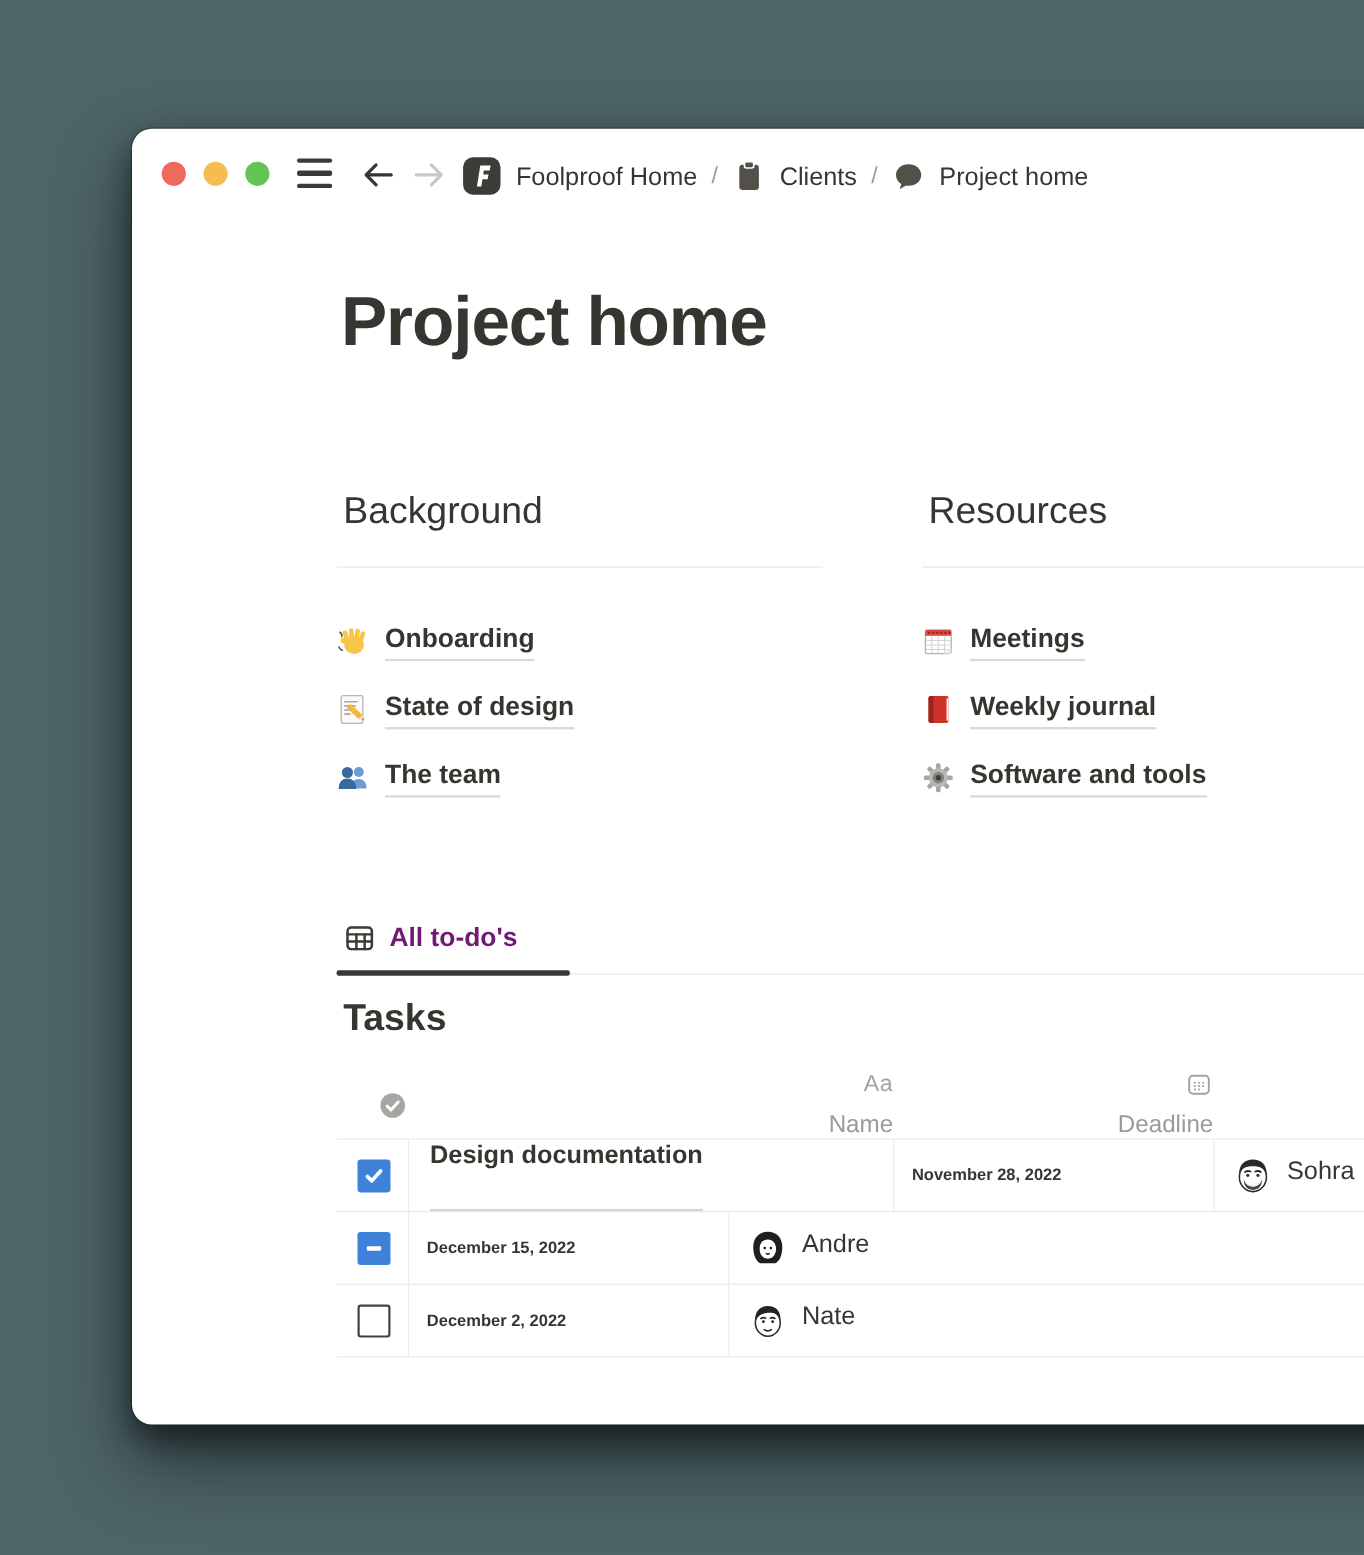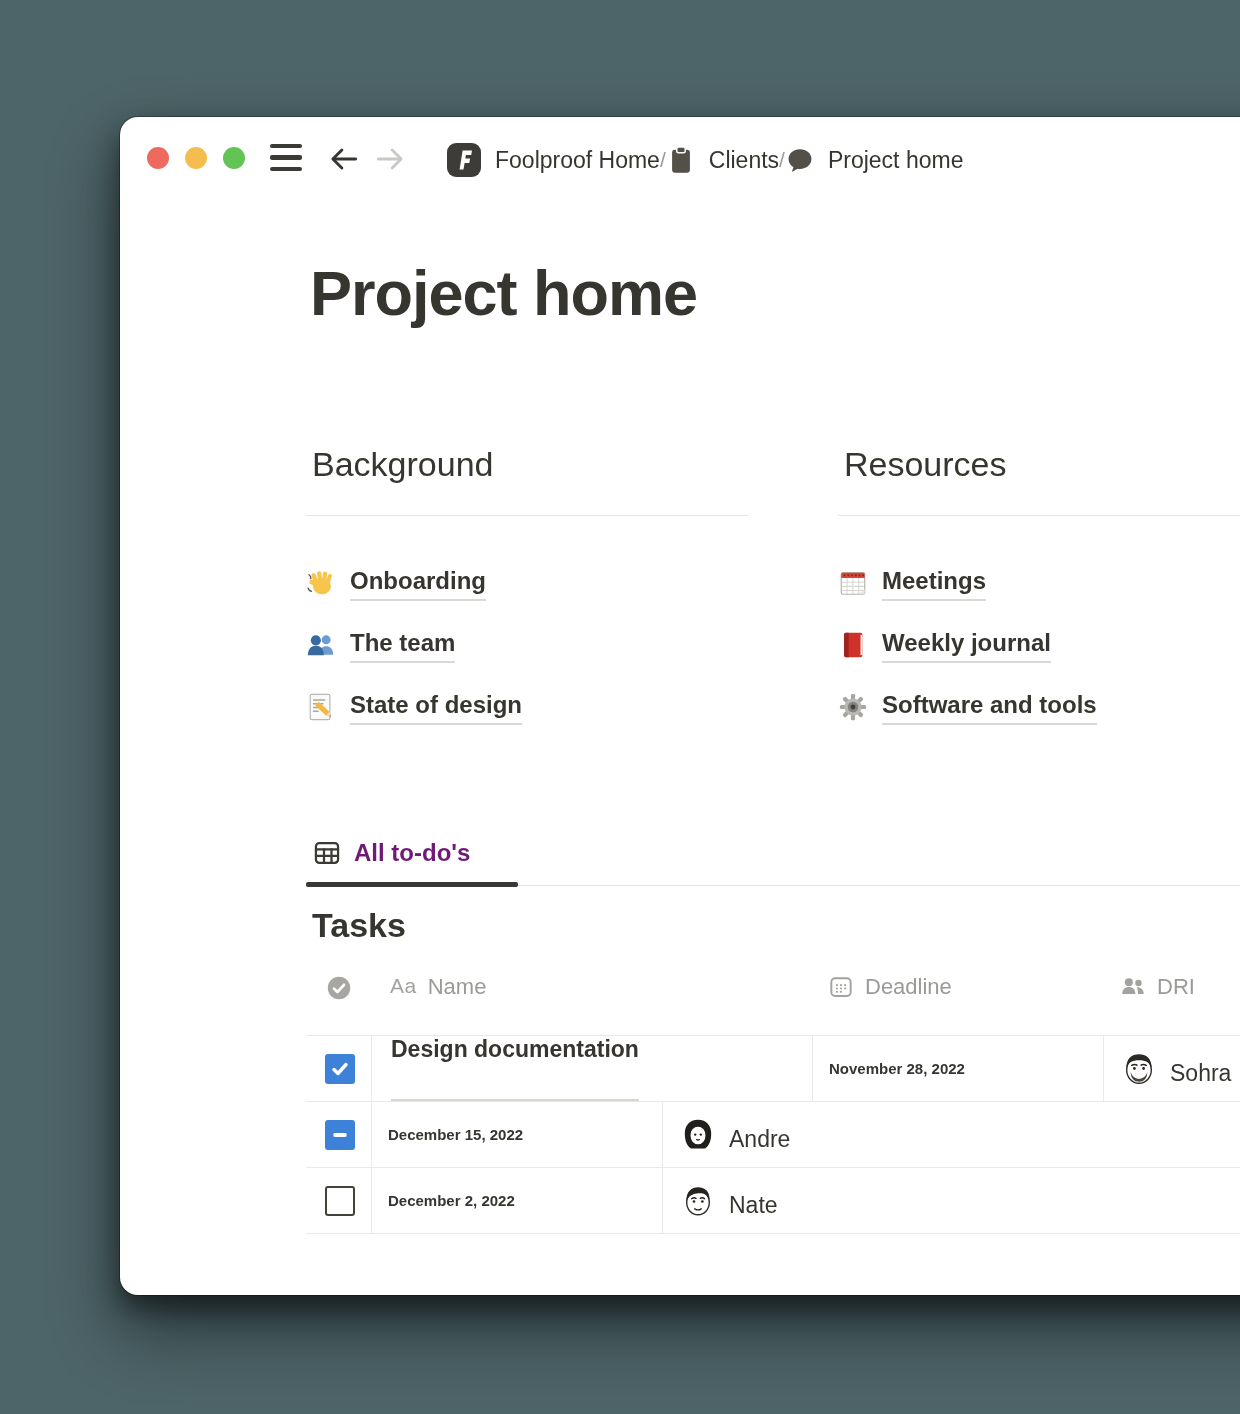--- a/index.html
+++ b/index.html
@@ -24,21 +24,21 @@
   .traffic{position:absolute;left:27px;top:9px;display:flex;gap:16px;}
   .traffic span{width:22px;height:22px;border-radius:50%;display:block;}
   .tl-red{background:#ee6a5f;}
   .tl-yellow{background:#f5bd4f;}
   .tl-green{background:#61c454;}
   .hamburger{position:absolute;left:150px;top:6px;width:32px;height:27px;display:flex;flex-direction:column;justify-content:space-between;cursor:pointer;}
   .hamburger i{display:block;height:4.4px;background:#3c3a36;border-radius:2px;}
   .navarrow{position:absolute;top:4px;width:34px;height:34px;}
   .nav-back{left:207px;}
   .nav-fwd{left:253px;}
-  .breadcrumb{position:absolute;left:326px;top:0;height:44px;display:flex;align-items:center;white-space:nowrap;}
+  .breadcrumb{position:absolute;left:300px;top:0;height:44px;display:flex;align-items:center;gap:13px;white-space:nowrap;}
   .crumb{display:flex;align-items:center;gap:13px;cursor:pointer;}
   .crumb-label{font-size:23px;font-weight:500;color:#37352f;}
   .crumb-sep{font-size:21px;color:#9b9a97;}
   .logo-box{width:36px;height:36px;}
   
   .h1{position:absolute;left:190px;top:140px;font-size:63px;font-weight:800;letter-spacing:-1px;color:#37352f;}
   .col{position:absolute;top:330px;}
   .col-left{left:186px;width:442px;}
   .col-right{left:718px;width:560px;}
   .col h2{margin:0 0 0 6px;font-size:34px;font-weight:400;line-height:1;color:#37352f;}
@@ -57,29 +57,29 @@
   .tasks-title{position:absolute;left:192px;top:791px;font-size:34px;font-weight:700;line-height:1;color:#37352f;}
   .table{position:absolute;left:186px;top:857px;width:1054px;}
   .trow{display:flex;align-items:stretch;border-bottom:1px solid #e9e8e4;}
   .thead{height:61px;color:#9b9a97;}
   .tdata{height:65px;}
   .c1{width:65px;flex:none;display:flex;align-items:center;}
   .c2{width:441px;flex:none;display:flex;padding-left:19px;box-sizing:border-box;}
   .c3{width:291px;flex:none;display:flex;align-items:center;padding-left:16px;box-sizing:border-box;}
   .c4{width:400px;flex:none;display:flex;align-items:center;padding-left:17px;box-sizing:border-box;}
   .tdata .c2,.tdata .c3,.tdata .c4{border-left:1px solid #ebeae6;}
-  .thead .hcell{display:flex;align-items:flex-start;gap:11px;font-size:22px;}
+  .thead .hcell{display:flex;align-items:flex-end;gap:11px;font-size:22px;flex-direction:column;}
   .thead .c1{justify-content:center;}
   .aa{font-size:21px;color:#a3a29e;letter-spacing:.5px;}
   .checkbox{width:30px;height:30px;border-radius:3px;margin-left:19px;flex:none;display:flex;align-items:center;justify-content:center;cursor:pointer;box-sizing:border-box;}
   .cb-filled{background:#3d82d8;}
   .cb-empty{background:#fff;border:2.6px solid #45423c;}
   .task-name{font-size:23px;font-weight:600;color:#37352f;border-bottom:2px solid #d7d6d1;padding-bottom:2px;cursor:pointer;white-space:nowrap;}
   .deadline{font-size:15px;color:#37352f;white-space:nowrap;font-weight:bold;}
-  .dri{display:flex;align-items:flex-end;gap:13px;white-space:nowrap;}
+  .dri{display:flex;align-items:flex-start;gap:13px;white-space:nowrap;}
   .dri .name{font-size:23px;color:#37352f;}
   .avatar{width:36px;height:36px;flex:none;}
 </style>
 </head>
 <body>
 
 <div class="window">
 
   <div class="titlebar">
     <div class="traffic">
@@ -145,47 +145,47 @@
           </g>
           <g stroke="#55524c" stroke-width="1.5" fill="none" stroke-linecap="round">
             <path d="M3.2 7.2 Q5.4 8.6 5.1 11.2"></path>
             <path d="M2.2 21.5 Q3.2 24 5.6 24.8"></path>
           </g>
         </svg>
         <span class="label">Onboarding</span>
       </div>
       <div class="linkrow">
         <svg class="emoji" viewBox="0 0 32 32">
+          <rect x="4.5" y="2.5" width="21" height="27" rx="1.8" fill="#fafaf8" stroke="#b9b7b2" stroke-width="1.3"></rect>
+          <g stroke="#a9a7a2" stroke-width="1.5" stroke-linecap="round" fill="none">
+            <path d="M8 8.5 h12"></path>
+              <path d="M8 12.5 h10"></path>
+              <path d="M8 16.5 h7"></path>
+              <path d="M8 20.5 h5"></path>
+          </g>
+          <g transform="rotate(43 19 19)">
+            <rect x="9" y="16.5" width="16" height="5.4" rx="1" fill="#f4b73f"></rect>
+            <polygon points="25,16.5 29.4,19.2 25,21.9" fill="#f3d9b6"></polygon>
+            <polygon points="27.9,18.3 29.4,19.2 27.9,20.1" fill="#5d5046"></polygon>
+          </g>
+        </svg>
+        <span class="label">State of design</span>
+      </div>
+      <div class="linkrow">
+        <svg class="emoji" viewBox="0 0 32 32">
           <g fill="#6d9bd3">
               <circle cx="21.5" cy="10.5" r="4.8"></circle>
               <path d="M14 26.5 c0-6.5 3.2-9.3 7.5-9.3 s7.5 2.8 7.5 9.3 z"></path>
             </g>
           <g fill="#38699f">
               <circle cx="10.5" cy="11" r="5.4"></circle>
               <path d="M2 27 c0-7.2 3.6-10.3 8.5-10.3 s8.5 3.1 8.5 10.3 z"></path>
             </g>
         </svg>
         <span class="label">The team</span>
-      </div>
-      <div class="linkrow">
-        <svg class="emoji" viewBox="0 0 32 32">
-          <rect x="4.5" y="2.5" width="21" height="27" rx="1.8" fill="#fafaf8" stroke="#b9b7b2" stroke-width="1.3"></rect>
-          <g stroke="#a9a7a2" stroke-width="1.5" stroke-linecap="round" fill="none">
-            <path d="M8 8.5 h12"></path>
-              <path d="M8 12.5 h10"></path>
-              <path d="M8 16.5 h7"></path>
-              <path d="M8 20.5 h5"></path>
-          </g>
-          <g transform="rotate(43 19 19)">
-            <rect x="9" y="16.5" width="16" height="5.4" rx="1" fill="#f4b73f"></rect>
-            <polygon points="25,16.5 29.4,19.2 25,21.9" fill="#f3d9b6"></polygon>
-            <polygon points="27.9,18.3 29.4,19.2 27.9,20.1" fill="#5d5046"></polygon>
-          </g>
-        </svg>
-        <span class="label">State of design</span>
       </div>
     </div>
   </div>
 
   <div class="col col-right">
     <h2>Resources</h2>
     <div class="divider"></div>
     <div class="links">
       <div class="linkrow">
         <svg class="emoji" viewBox="0 0 32 32">

